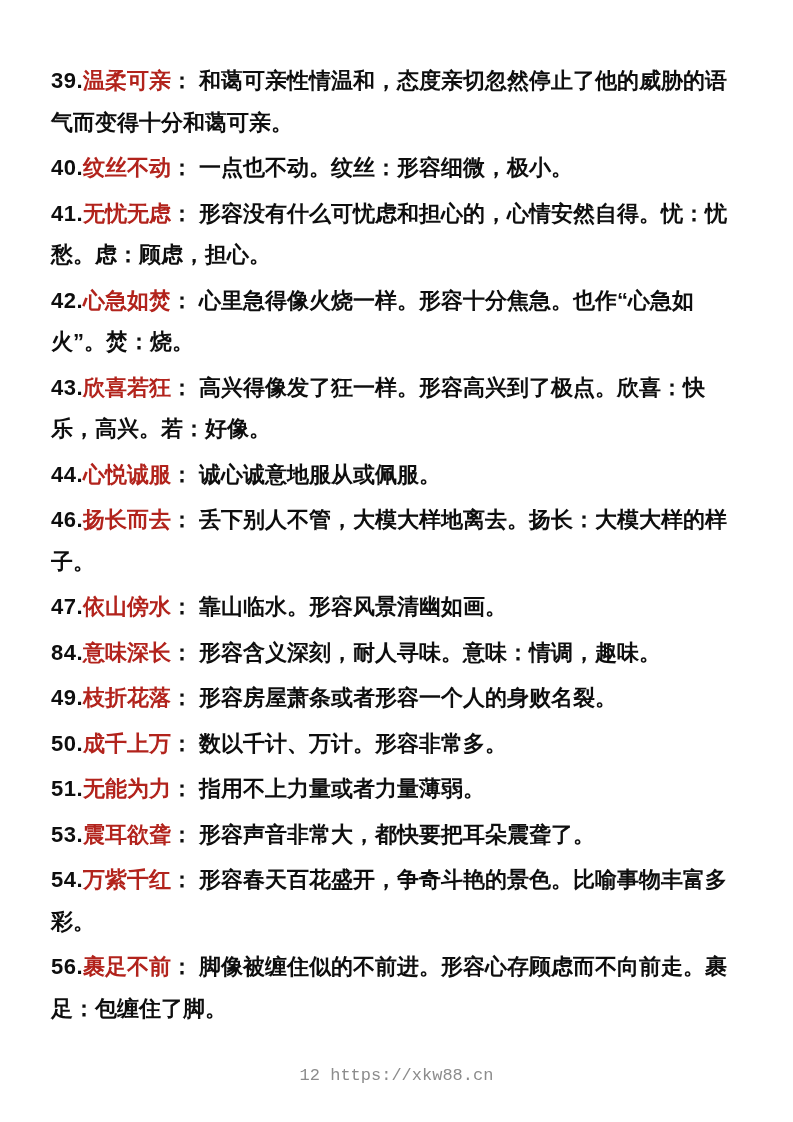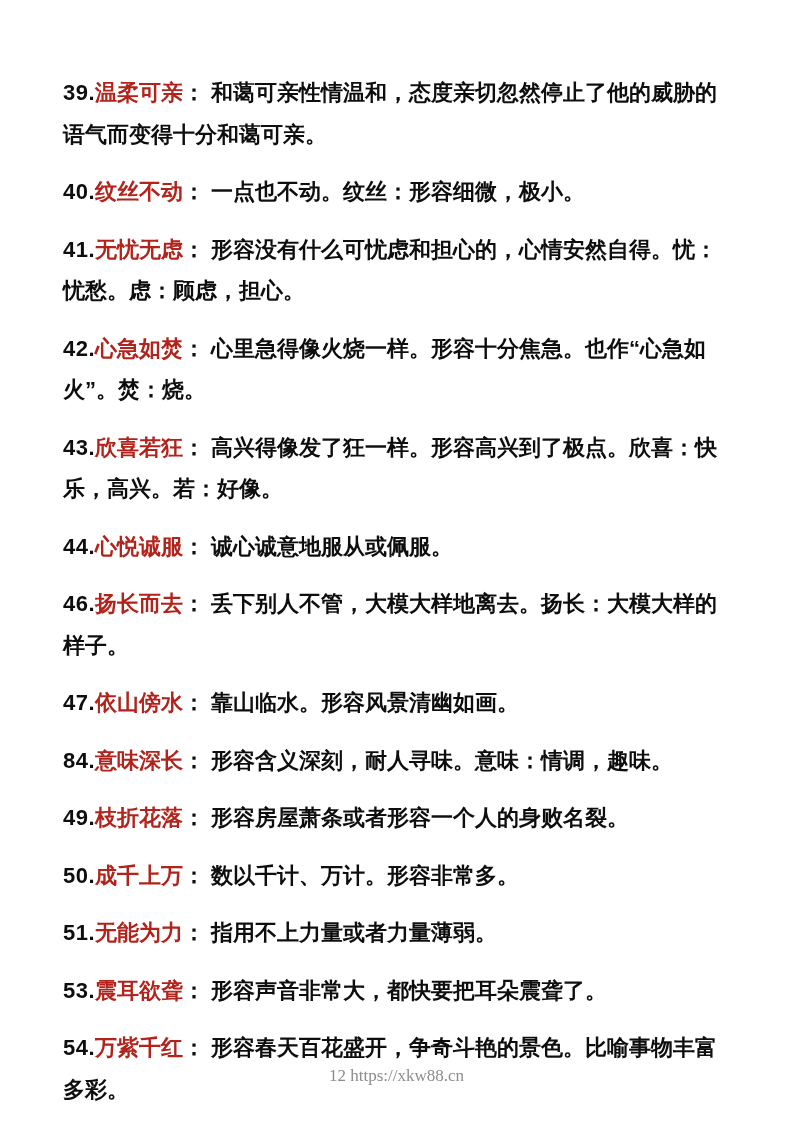--- a/index.html
+++ b/index.html
@@ -20,21 +20,21 @@
     left: 47px;
     top: 56px;
     width: 706px;
     font-size: 22px;
     font-weight: 700;
     line-height: 41.5px;
     color: #0e0e0e;
     text-align: left;
   }
   .entry {
-    margin: 16px;
+    margin: 4px;
     padding: 0;
   }
   .num {
     color: #0e0e0e;
     letter-spacing: 0.5px;
   }
   .term {
     color: #b2231c;
   }
   .colon {
@@ -49,21 +49,21 @@
     left: 0;
     width: 100%;
     text-align: center;
     pointer-events: none;
   }
   .footer-url {
     top: 1066px;
     font-size: 17px;
     font-weight: 400;
     color: #8c8c8c;
-    font-family: Liberation Serif, serif;
+    font-family: Liberation Mono, monospace;
   }
   .footer-page {
     top: 1078px;
     font-size: 14px;
     font-weight: 400;
     color: #3c3c3c;
     font-family: "Liberation Serif", "DejaVu Serif", serif;
   }
 </style>
 </head>

